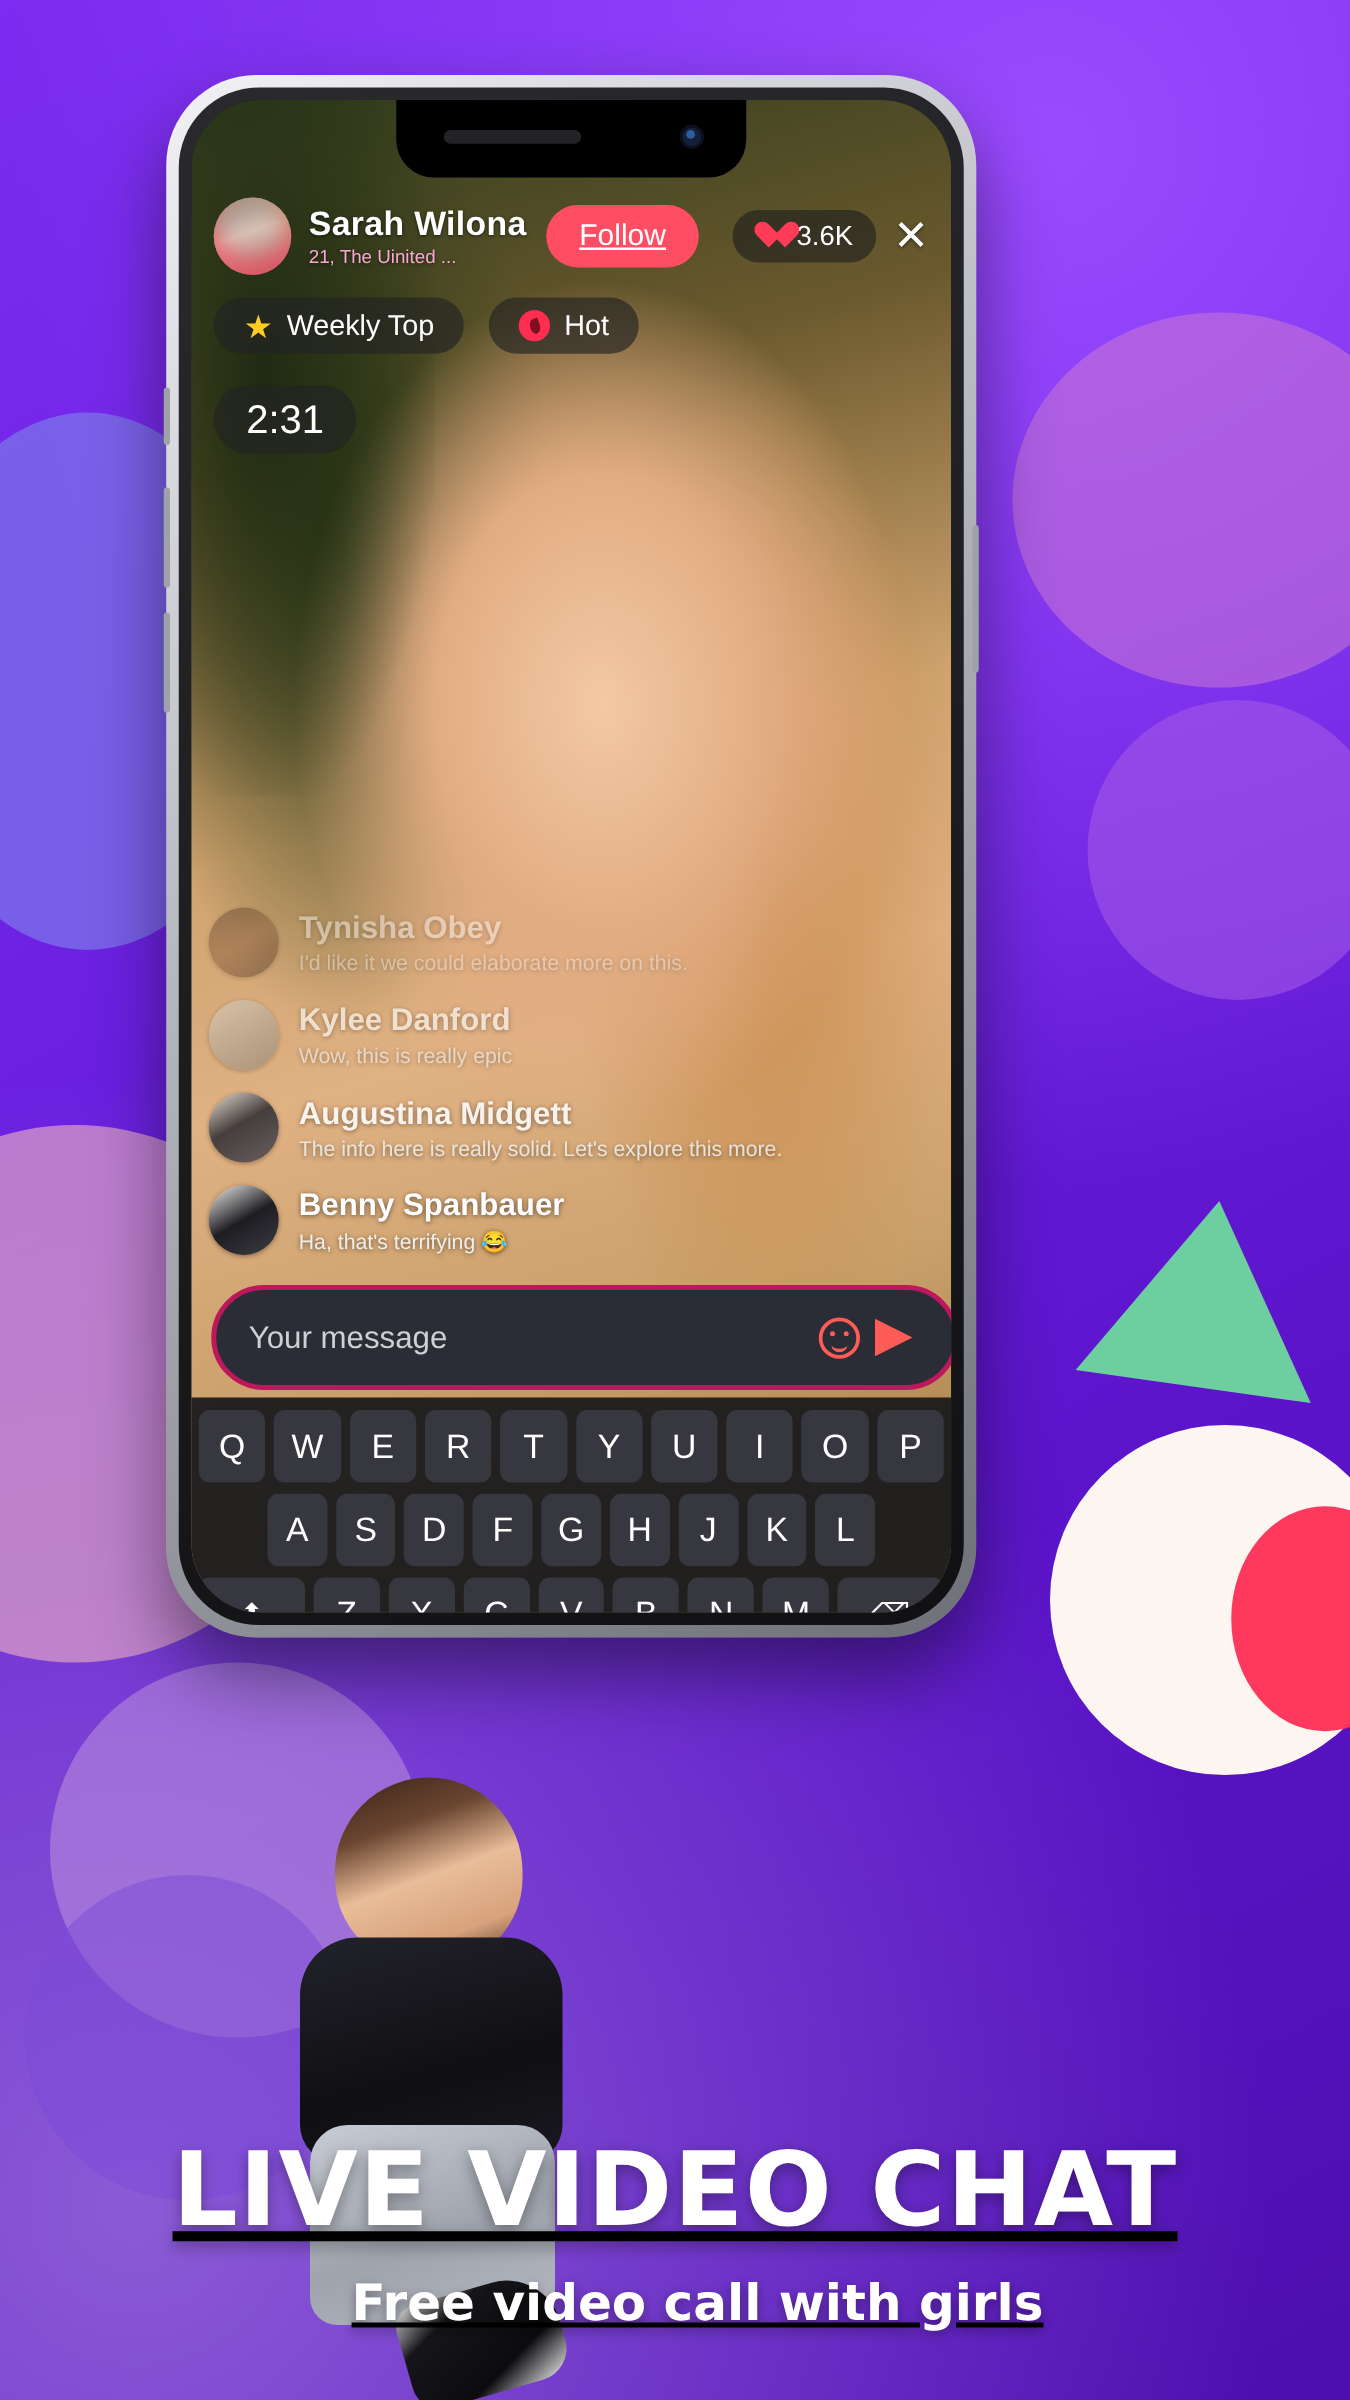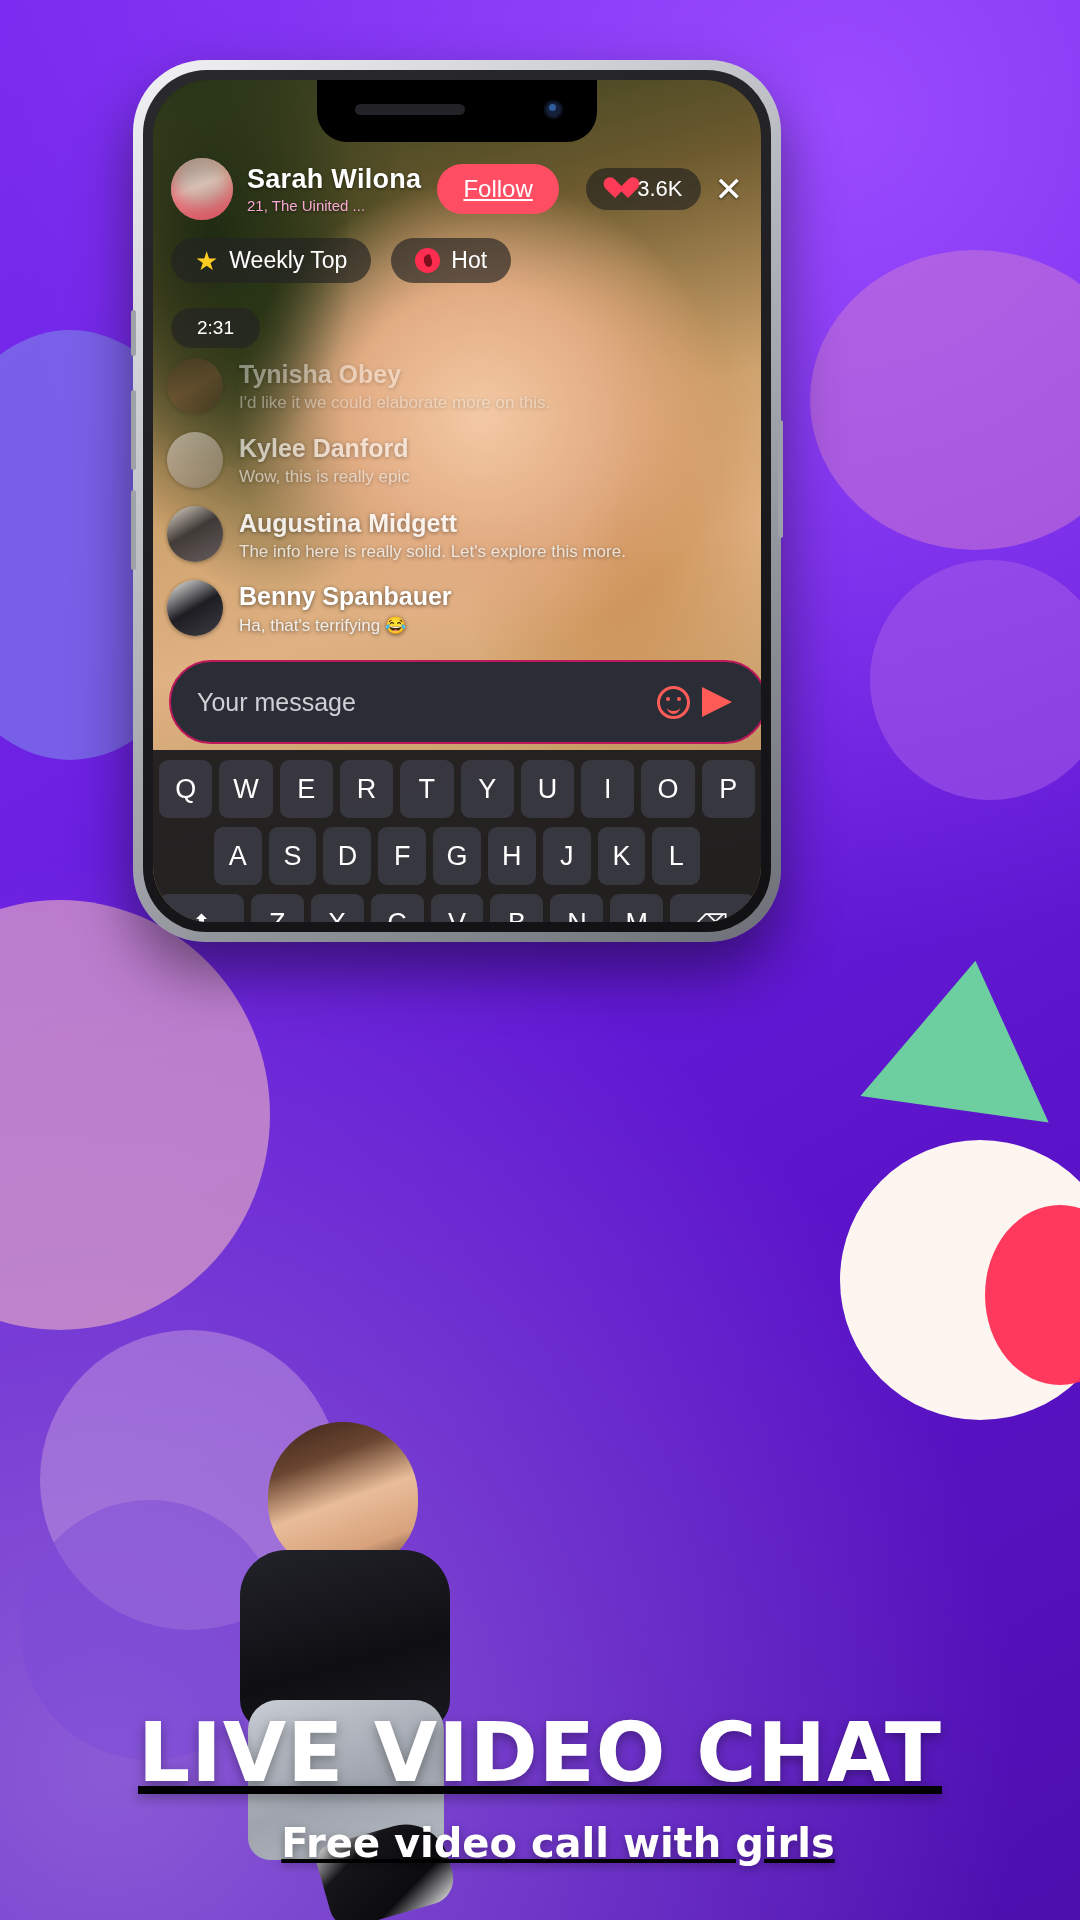--- a/index.html
+++ b/index.html
@@ -26,21 +26,21 @@
   .b5 { width:300px;height:300px;left:40px;top:1330px; background:#c9a5e0; opacity:.45; }
   .b7 { width:150px;height:180px;right:-55px;top:1205px;background:#ff2d55; opacity:.95; }
   .b8 { width:260px;height:260px;left:20px;top:1500px; background:#7b4ad8; opacity:.5; }
   .tri { position:absolute; right:20px; top:960px; width:0;height:0;
          border-left:95px solid transparent; border-right:95px solid transparent;
          border-bottom:150px solid #6fe39a; opacity:.9; transform:rotate(8deg); }
   .ring { position:absolute; right:-40px; top:1140px; width:280px;height:280px;
           border-radius:50%; background:#fdf6f0; }
 
   
-  .phone { position:absolute; left:133px; top:60px; width:648px; height:882px;
+  .phone { position:absolute; left:133px; top:60px; width:648px; height:1250px;
            border-radius:72px; background:linear-gradient(145deg,#f2f2f4,#b9bbc2 40%,#6e7078 100%);
            padding:10px; box-shadow:0 30px 60px rgba(0,0,0,.45); }
   .phone-inner { width:100%;height:100%; border-radius:64px;
                  background:linear-gradient(160deg,#2a2a2e,#111114); padding:10px; }
   .screen { position:relative; width:100%;height:100%; border-radius:56px; overflow:hidden;
             background:#111; }
   .side-btn { position:absolute; width:5px; background:#9fa1a8; border-radius:3px; }
   .sb1 { left:-2px; top:250px; height:46px; }
   .sb2 { left:-2px; top:330px; height:80px; }
   .sb3 { left:-2px; top:430px; height:80px; }
@@ -98,21 +98,21 @@
           border-radius:30px; padding:9px 24px; cursor:pointer; }
   .chip span.lbl { color:#fff; font-size:23px; }
   .star { color:#ffcc22; font-size:26px; line-height:1; }
   .hotdot { width:25px;height:25px;border-radius:50%; background:#ff2d4f;
             display:flex; align-items:center; justify-content:center; }
   .hotdot i { width:8px;height:12px; background:#7d0f1e; border-radius:60% 0 60% 50%;
               transform:rotate(-20deg); display:block; }
 
   .timer { position:absolute; left:18px; top:228px; z-index:30;
            background:rgba(35,35,35,.66); border-radius:28px; padding:9px 26px;
-           color:#fff; font-size:19px; }
+           color:#fff; font-size:32px; }
 
   
   .chat { position:absolute; left:14px; right:14px; bottom:268px; z-index:30; }
   .msg { display:flex; align-items:flex-start; gap:16px; margin-bottom:18px; }
   .msg .mav { width:56px;height:56px;border-radius:50%; flex:none; overflow:hidden;
               box-shadow:0 1px 4px rgba(0,0,0,.4); }
   .mav.a1{ background:linear-gradient(150deg,#4b3323,#7d5236 50%,#3a2617); }
   .mav.a2{ background:linear-gradient(150deg,#d8d2c6,#b0a495 55%,#8d8375); }
   .mav.a3{ background:linear-gradient(150deg,#e9e6e1,#2b2b30 45%,#55525a); }
   .mav.a4{ background:linear-gradient(150deg,#f2f1ef,#1d1d22 50%,#3c3c44); }
@@ -120,21 +120,21 @@
   .msg .mname { color:#fff; font-size:25px; font-weight:bold;
                 text-shadow:0 1px 4px rgba(0,0,0,.55); white-space:nowrap; }
   .msg .mbody { color:#f0eeea; font-size:17px; margin-top:4px;
                 text-shadow:0 1px 4px rgba(0,0,0,.55); white-space:nowrap; }
   .msg.fade1 { opacity:.42; }
   .msg.fade2 { opacity:.62; }
   .msg.fade3 { opacity:.85;align-items:flex-end; }
 
   
   .inputbar { position:absolute; left:16px; right:-6px; bottom:178px; height:84px;
-              background:#2b2d36; border:2px solid #be185d; border-radius:44px;
+              background:#2b2d36; border:4px solid #be185d; border-radius:44px;
               display:flex; align-items:center; padding:0 26px; z-index:31;margin-top:36px; }
   .inputbar .ph { color:#cfcfd4; font-size:25px; flex:1; white-space:nowrap; overflow:hidden; }
   .ic { width:44px; height:44px; flex:none; display:flex; align-items:center;
         justify-content:center; cursor:pointer; }
   .smiley { width:33px;height:33px;border-radius:50%; border:3px solid #ff5c57; position:relative; }
   .smiley:before{ content:""; position:absolute; left:6px; top:8px; width:4px;height:4px;
                   border-radius:50%; background:#ff5c57; box-shadow:11px 0 0 #ff5c57; }
   .smiley:after { content:""; position:absolute; left:7px; top:16px; width:13px;height:6px;
                   border-bottom:3px solid #ff5c57; border-radius:0 0 9px 9px; }
   .send { width:0;height:0; border-left:30px solid #ff5c57;

